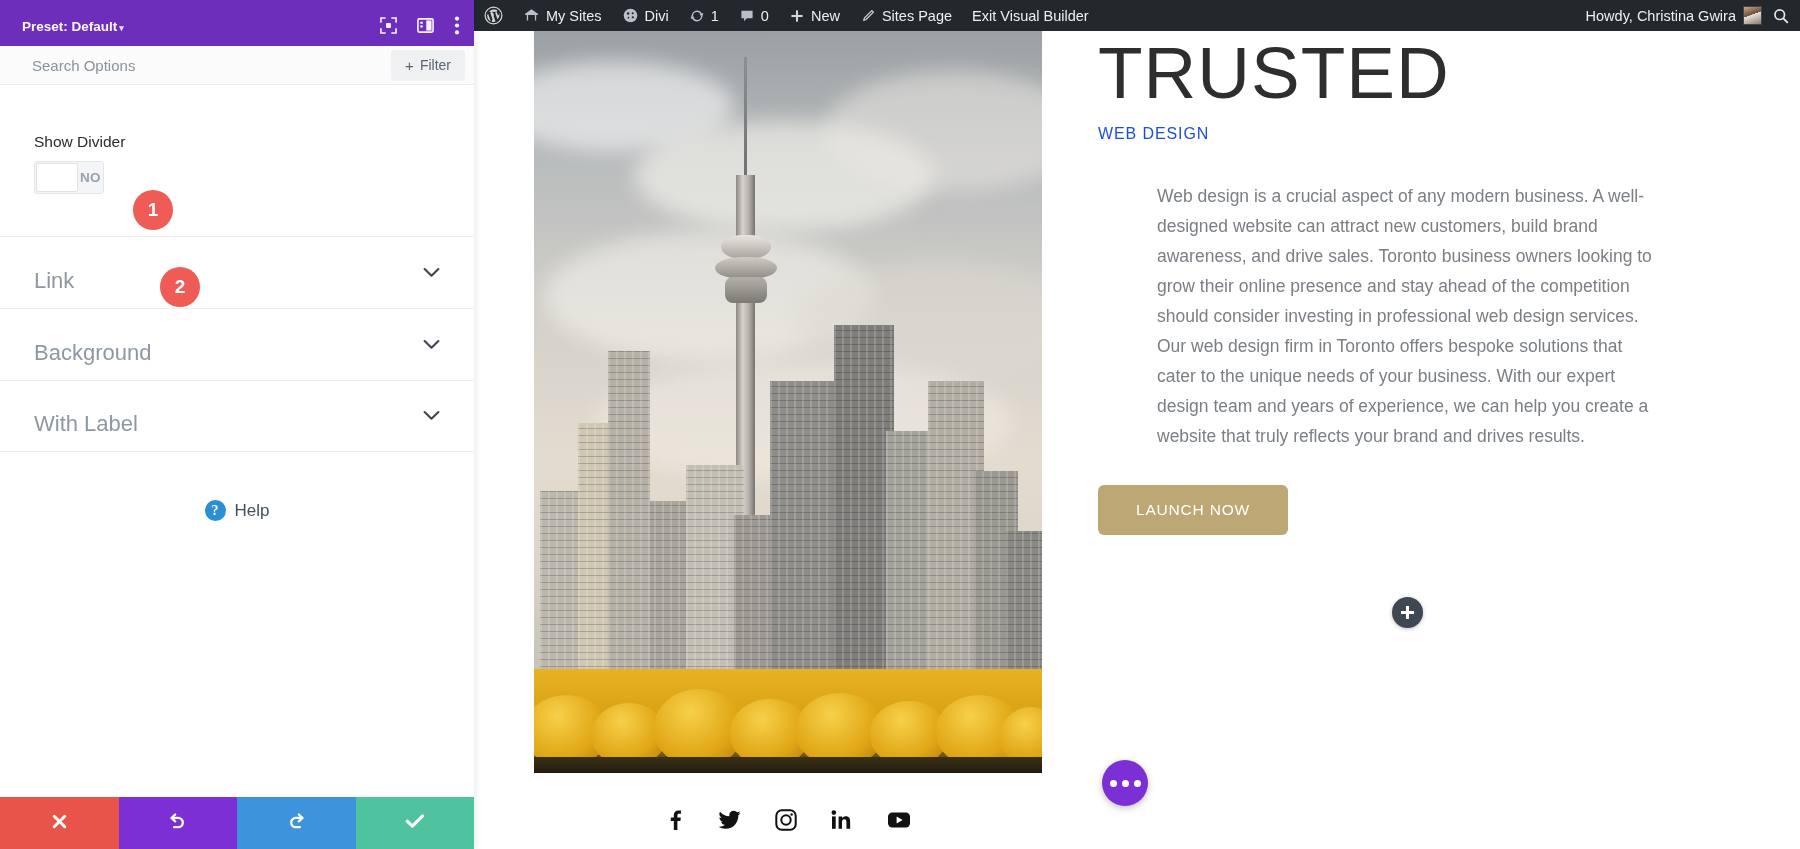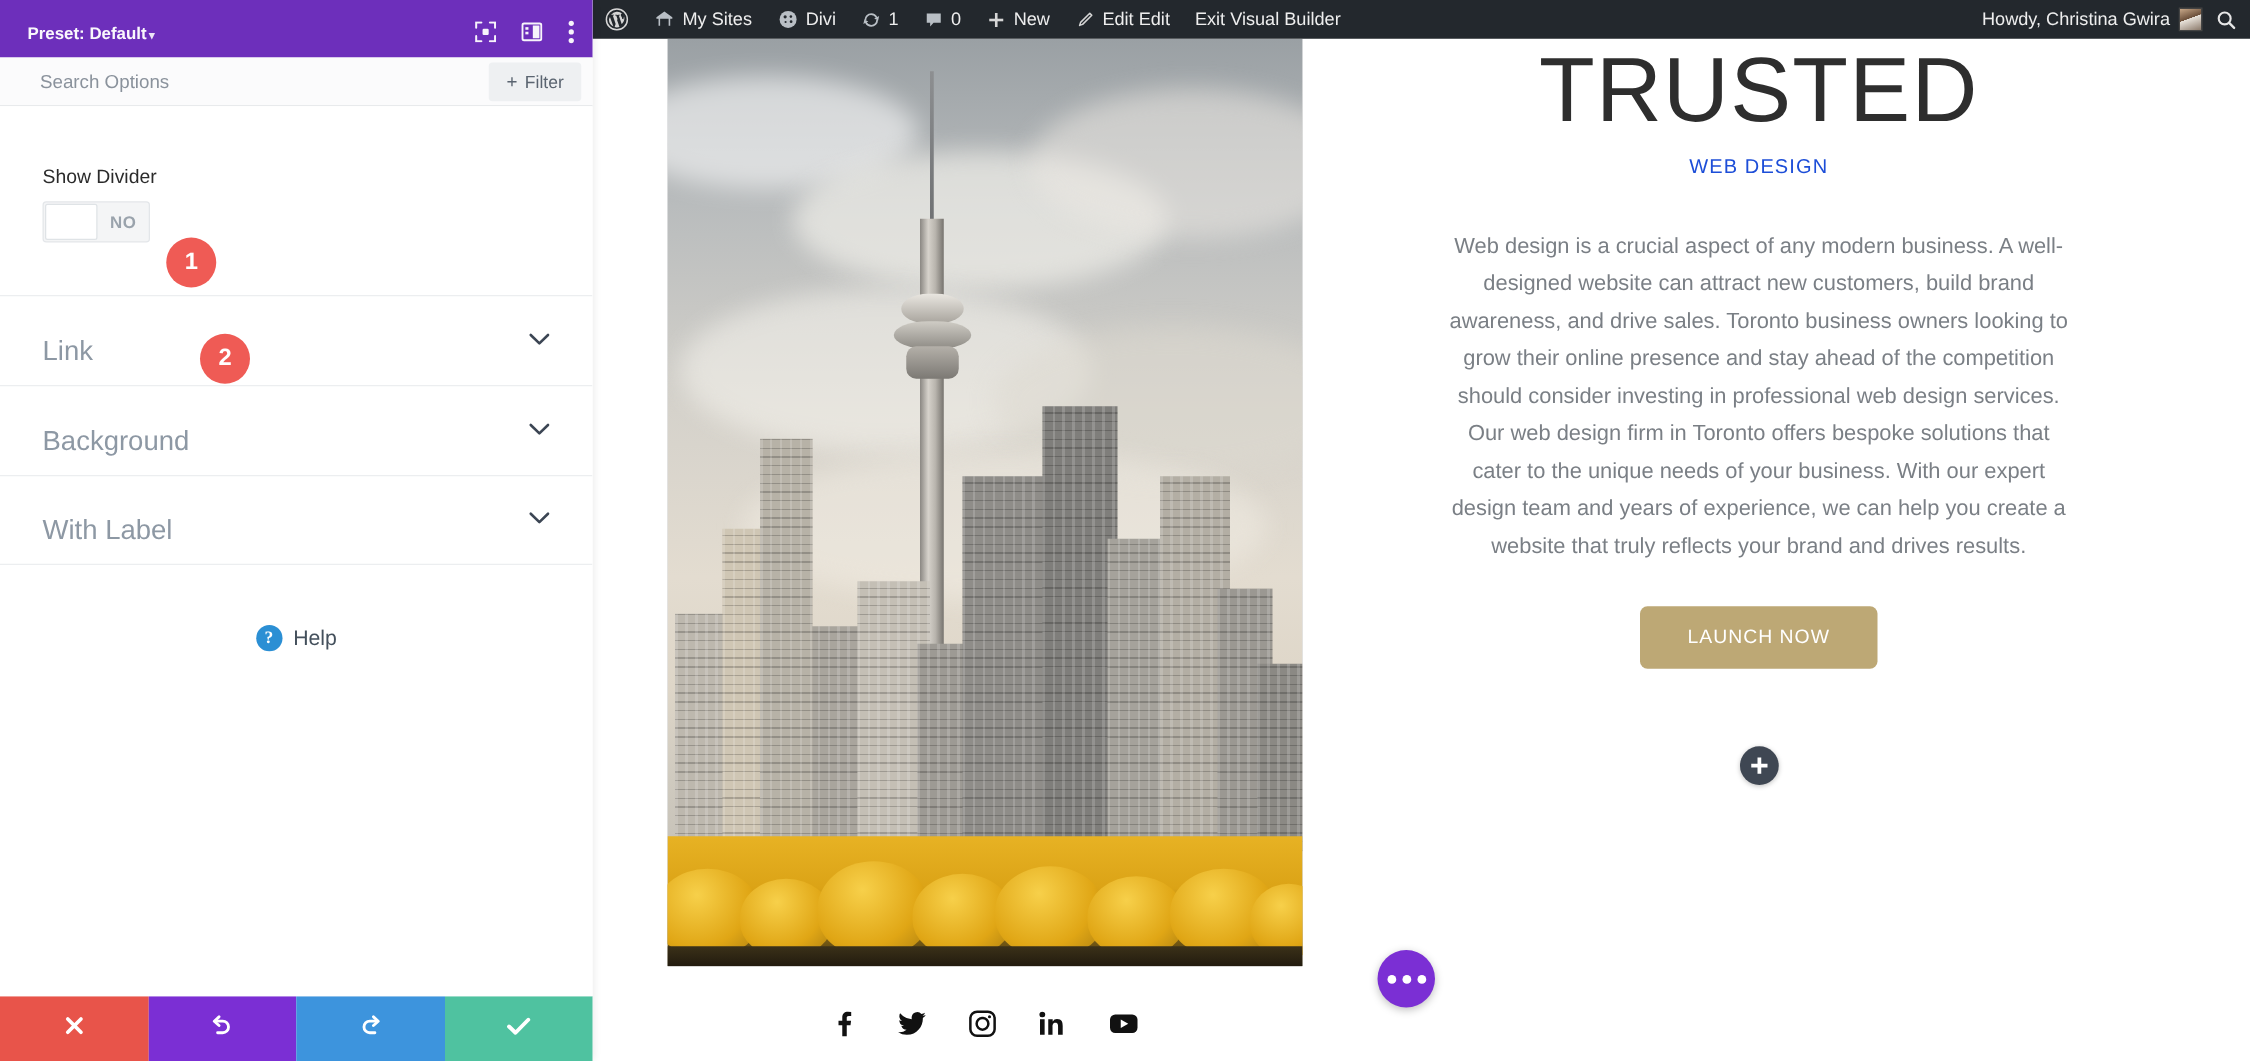--- a/index.html
+++ b/index.html
@@ -103,21 +103,21 @@
     margin-left: auto; display: flex; align-items: center; gap: 18px;
   }
   .chev { cursor: pointer; }
   .kebab { display: flex; flex-direction: column; gap: 3px; cursor: pointer; }
   .kebab i { width: 3.5px; height: 3.5px; border-radius: 50%; background: #7c8896; display:block; }
 
   .field { margin-top: 22px; }
   .field-label { font-size: 15.5px; color: #2b2b2b; font-weight: normal; }
   .toggle-wrap { margin-top: 10px; display: flex; align-items: center; }
   .toggle {
-    width: 86px; height: 33px; background: #f4f5f6; border: 1px solid #e3e6e9;
+    width: 70px; height: 33px; background: #f4f5f6; border: 1px solid #e3e6e9;
     border-radius: 3px; display: flex; align-items: center; cursor: pointer;
     position: relative;
   }
   .toggle .knob {
     width: 42px; height: 29px; margin: 0 0 0 1px;
     background: #fff; border: 1px solid #dfe3e6; border-radius: 2px;
   }
   .toggle .state {
     flex: 1; text-align: center; font-size: 13.5px; color: #9aa3ac;
     font-weight: bold; letter-spacing: .4px;
@@ -243,21 +243,20 @@
   }
   .ground {
     position: absolute; left: 0; right: 0; bottom: 0; height: 16px;
     background: linear-gradient(180deg,#3b3119,#221b0e);
   }
 
   
   .col-right {
     position: absolute; left: 600px; right: 60px; top: 0; bottom: 0;
     padding: 0 24px;
-    text-align: center;
   }
   .hero-title {
     font-size: 73px; font-weight: normal; color: #2e2e2e;
     letter-spacing: 1px; line-height: 1.05; margin-top: 4px;
     font-family: "Liberation Sans", sans-serif;
   }
   .hero-sub {
     font-size: 16px; color: #1d4ed8; letter-spacing: .9px;
     margin-top: 13px;
   }
@@ -361,21 +360,21 @@
           </svg>
       </span>
       <span>New</span>
     </div>
     <div class="ab-item">
       <span>
         <svg width="16" height="16" viewBox="0 0 20 20">
             <path d="M14.8 3.2 16.8 5.2 7.6 14.4 4.6 15.4 5.6 12.4z" fill="none" stroke="#d6d6d6" stroke-width="1.5" stroke-linejoin="round"></path>
           </svg>
       </span>
-      <span>Edit Edit</span>
+      <span>Sites Page</span>
     </div>
     <div class="ab-item">
       <span>Exit Visual Builder</span>
     </div>
 
     <div class="ab-spacer"></div>
 
     <div class="ab-right">
       <span class="ab-item" style="padding-right:0">Howdy, Christina Gwira</span>
       <span class="ab-avatar"></span>

